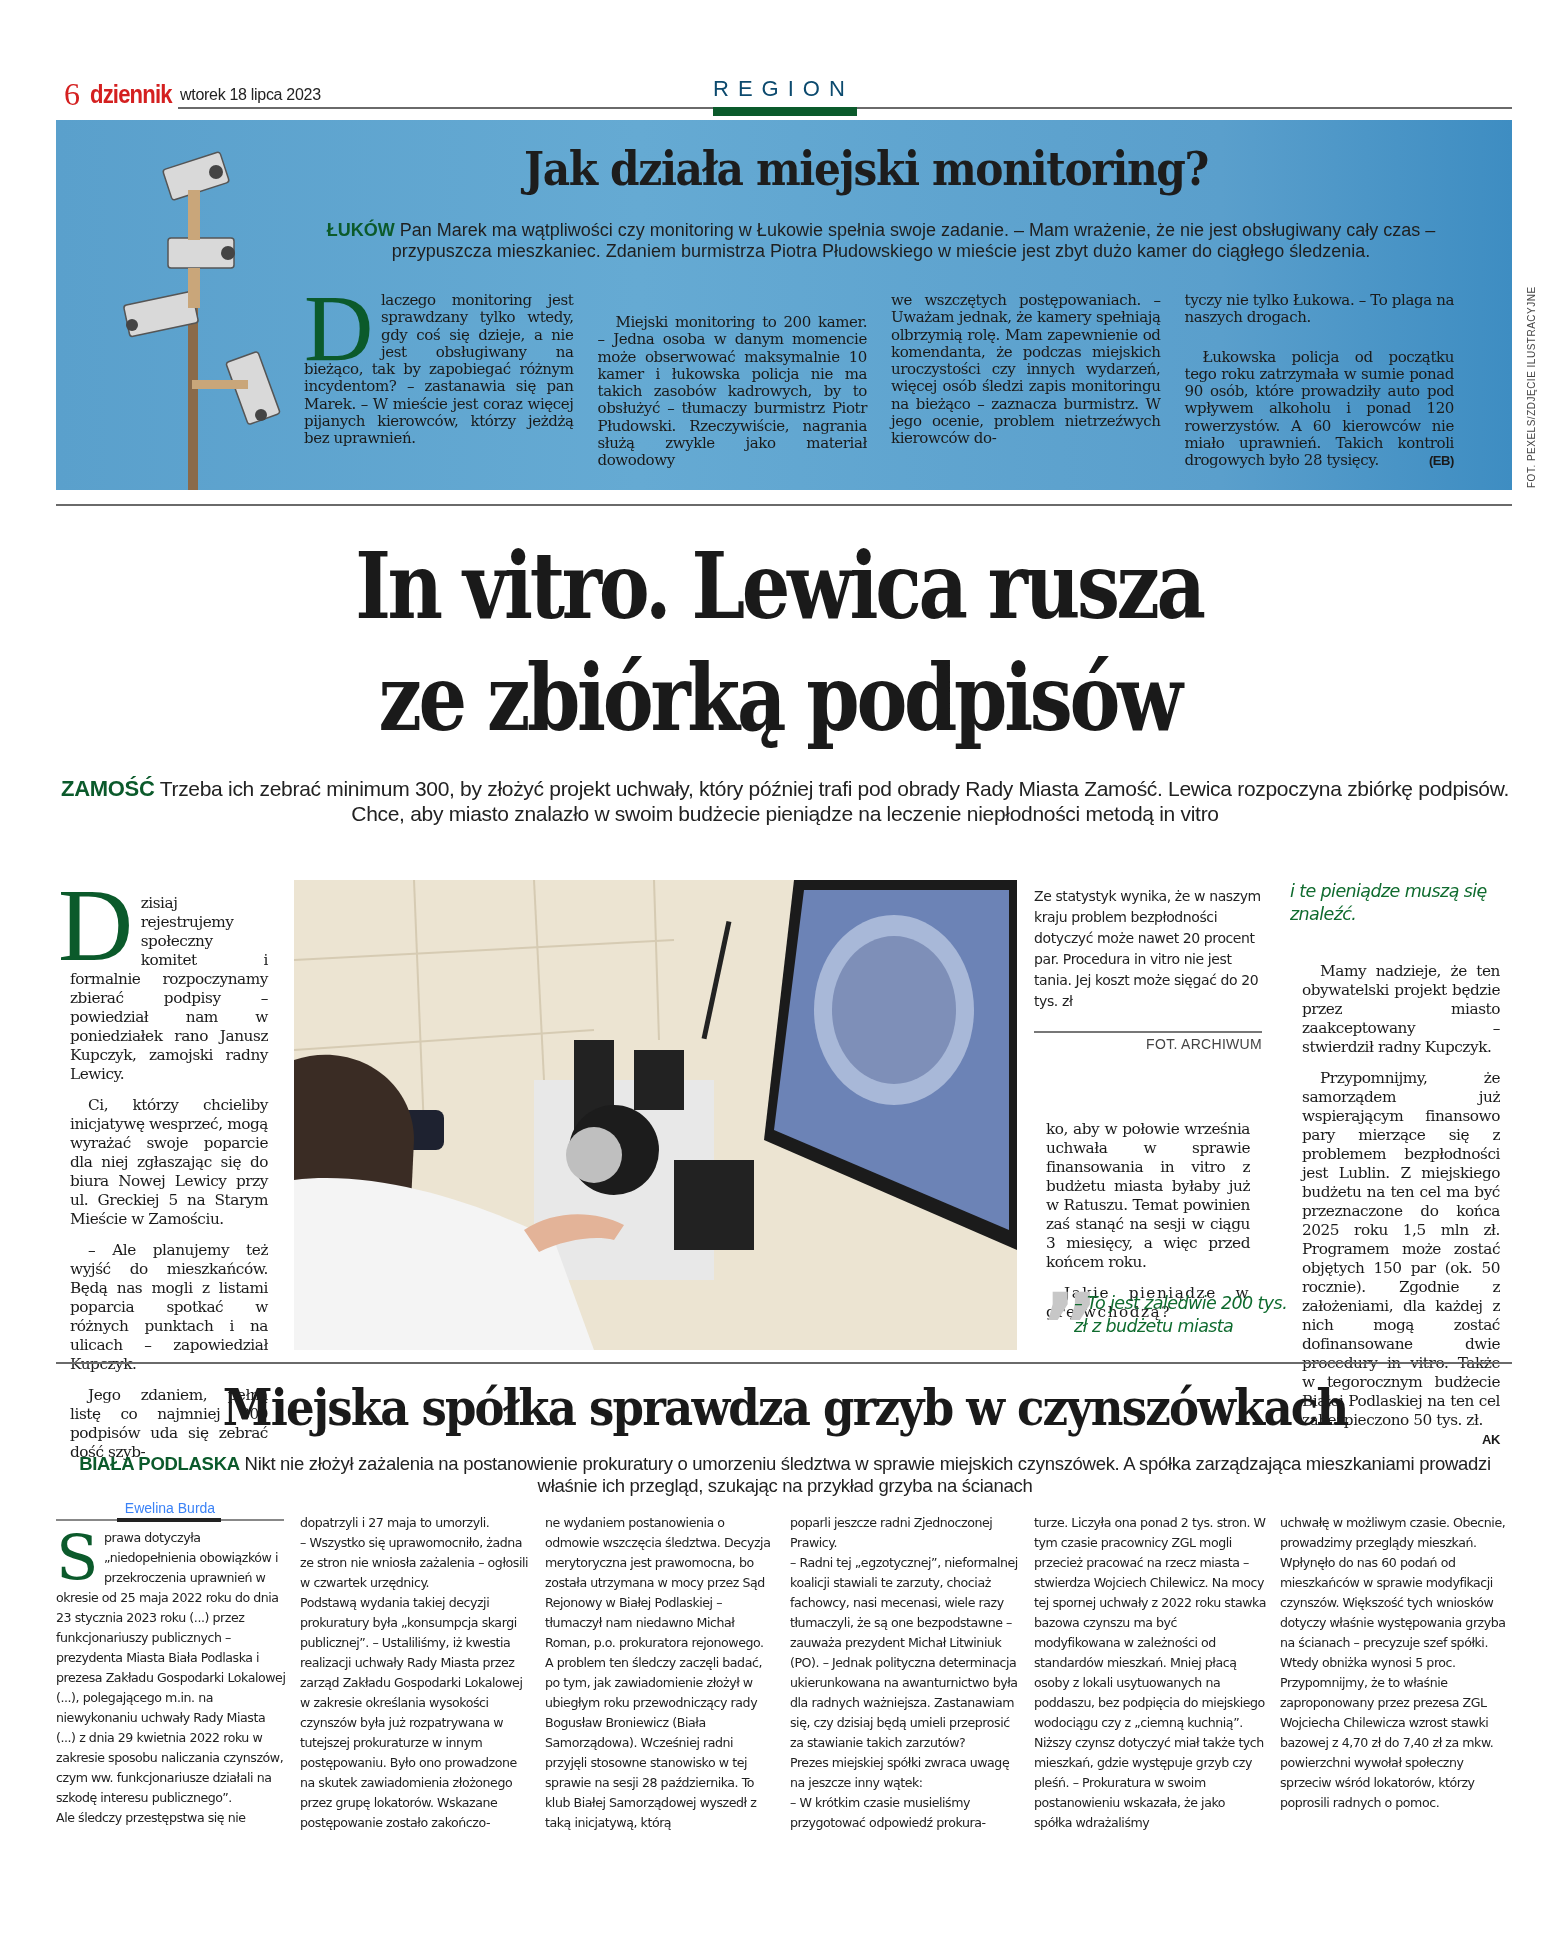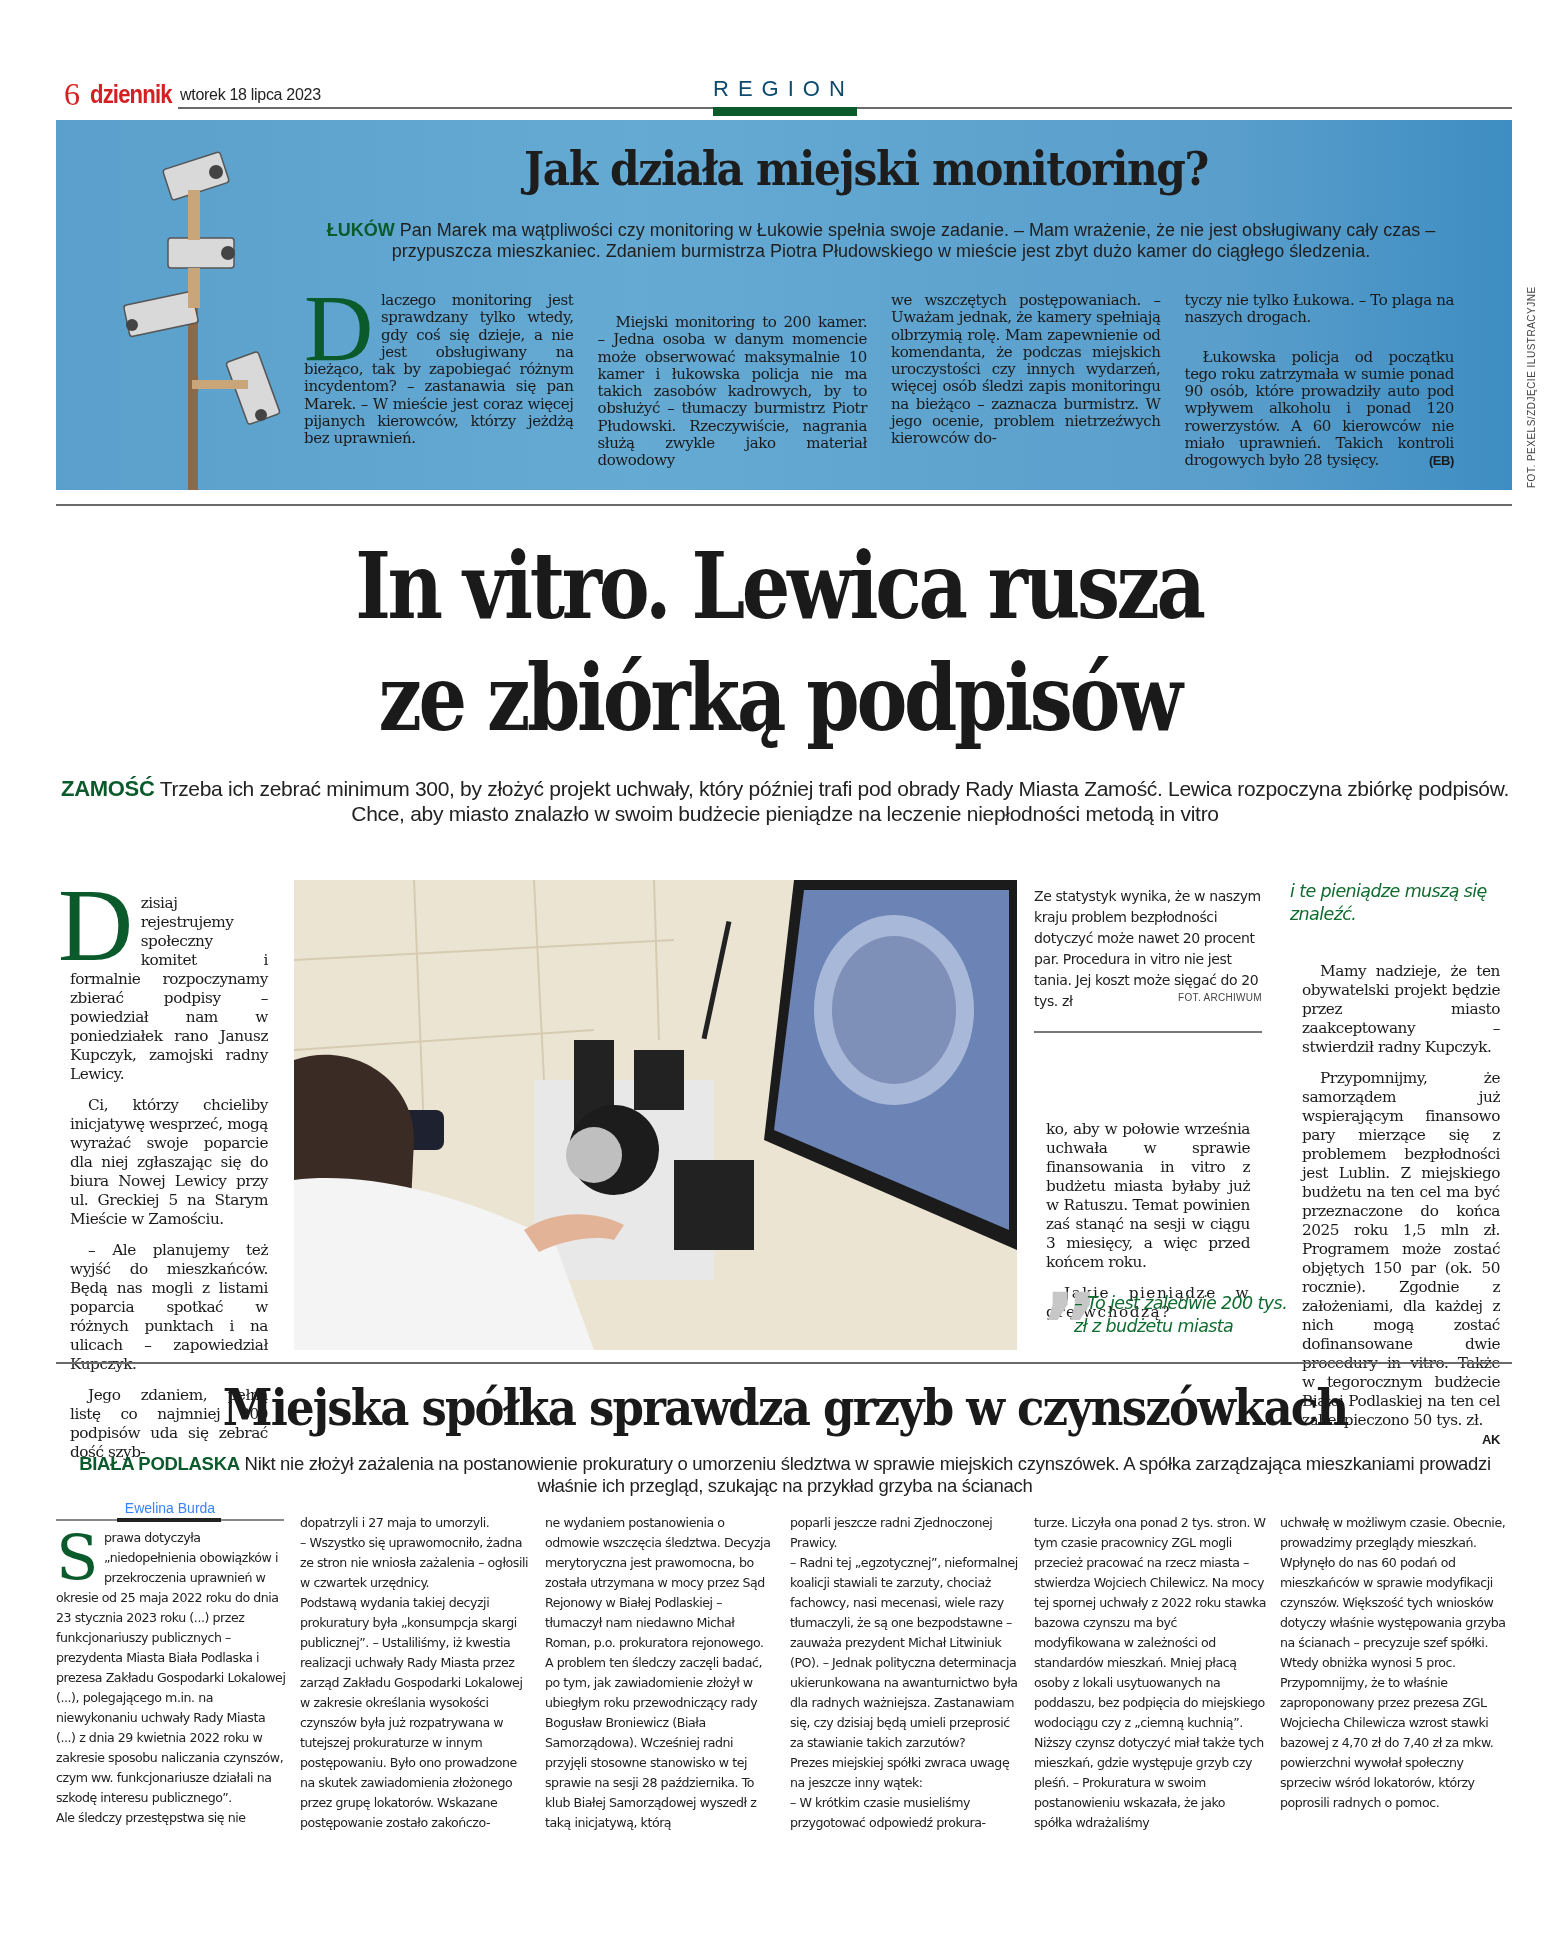--- a/index.html
+++ b/index.html
@@ -39,21 +39,21 @@
   .iv-lead .lead-place { font-size: 22px; }
 
   .iv-col { position: absolute; font-family: "DejaVu Serif", serif; font-size: 15.3px; line-height: 19px; color: #1a1a1a; text-align: justify; letter-spacing: -0.45px; }
   .iv-col p { margin: 12px; }
   .iv-col p.ind { text-indent: 18px; }
   .iv-col .dropcap { font-size: 104px; line-height: 78px; margin: 4px 8px -4px 0; }
 
   .photo { position: absolute; left: 294px; top: 880px; width: 723px; height: 470px; overflow: hidden; background: #efe9da; }
   .caption { position: absolute; left: 1034px; top: 886px; width: 228px; font-family: "DejaVu Sans", sans-serif; font-size: 14px; line-height: 21px; color: #222; letter-spacing: -0.4px; }
   .caption-rule { position: absolute; left: 1034px; top: 1031px; width: 228px; border-top: 2px solid #777; }
-  .caption-credit { position: absolute; left: 1034px; top: 992px; width: 228px; text-align: right; font-family: "Liberation Sans", sans-serif; font-size: 10px; color: #444; letter-spacing: 0.3px; }
+  .caption-credit { position: absolute; left: 1034px; top: 1036px; width: 228px; text-align: right; font-family: "Liberation Sans", sans-serif; font-size: 14px; color: #444; letter-spacing: 0.3px; }
   .pull { position: absolute; font-family: "DejaVu Sans", sans-serif; font-style: italic; color: #0f6b2e; font-size: 17.5px; line-height: 23px; letter-spacing: -0.6px; }
   .quote-mark { position: absolute; left: 1040px; top: 1282px; font-family: "DejaVu Sans", sans-serif; font-weight: 700; font-size: 90px; line-height: 90px; color: #c7c7c7; }
 
   
   .gz-title { position: absolute; left: 60px; top: 1378px; width: 1450px; text-align: center; font-family: "DejaVu Serif", serif; font-weight: 700; font-size: 50px; line-height: 60px; letter-spacing: -2px; color: #1a1a1a; transform: scaleX(0.9); }
   .gz-lead { position: absolute; left: 60px; top: 1453px; width: 1450px; text-align: center; font-family: "Liberation Sans", sans-serif; font-size: 18.5px; line-height: 22px; color: #222; letter-spacing: -0.3px; }
   .byline { position: absolute; left: 56px; top: 1500px; width: 228px; text-align: center; font-family: "Liberation Sans", sans-serif; font-size: 14px; color: #3b82f6; }
   .byline-rule { position: absolute; left: 56px; top: 1519px; width: 228px; border-top: 2px solid #888; }
   .byline-bar { position: absolute; left: 117px; top: 1518px; width: 104px; height: 4px; background: #222; }
   .gz-col { position: absolute; top: 1513px; width: 232px; font-family: "DejaVu Sans", sans-serif; font-size: 12.6px; line-height: 20px; color: #222; letter-spacing: -0.45px; }

